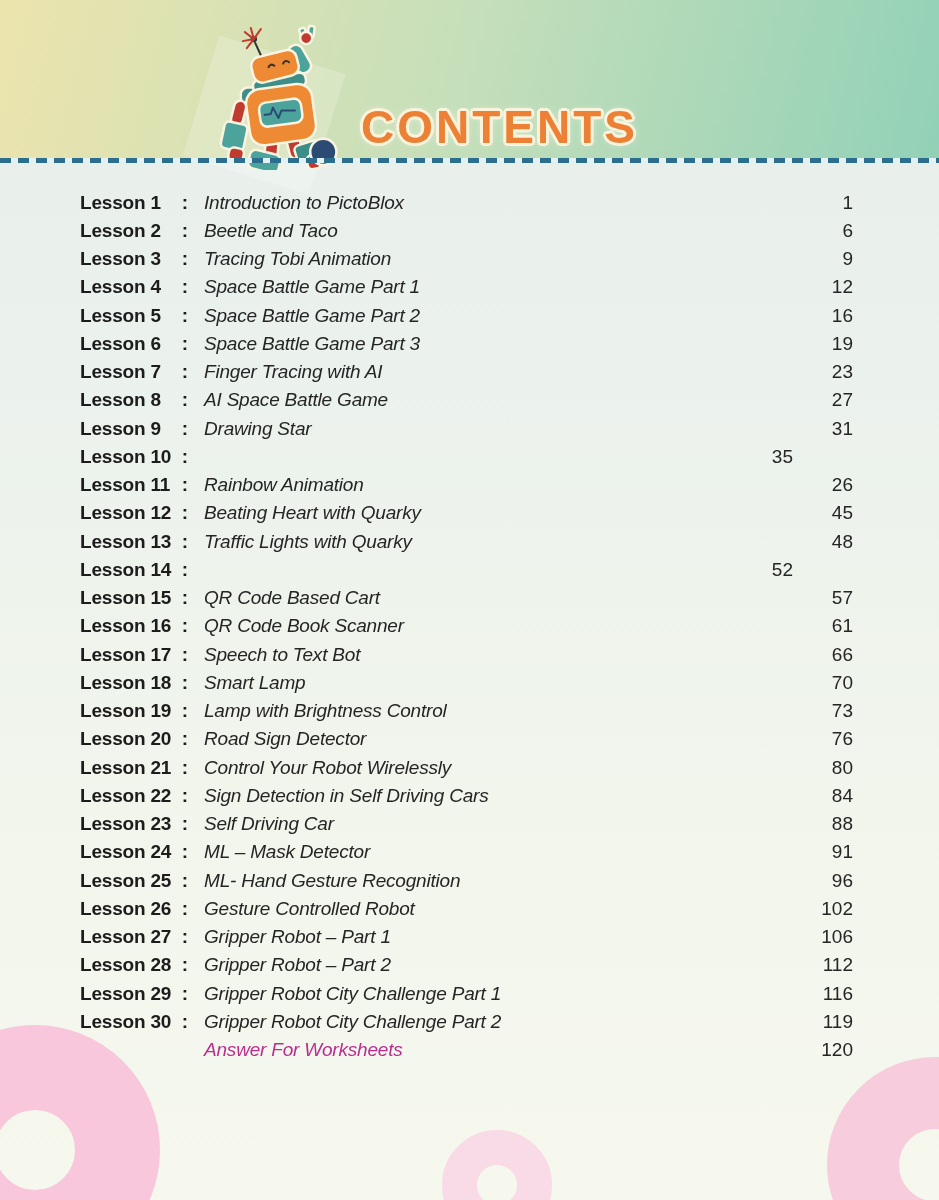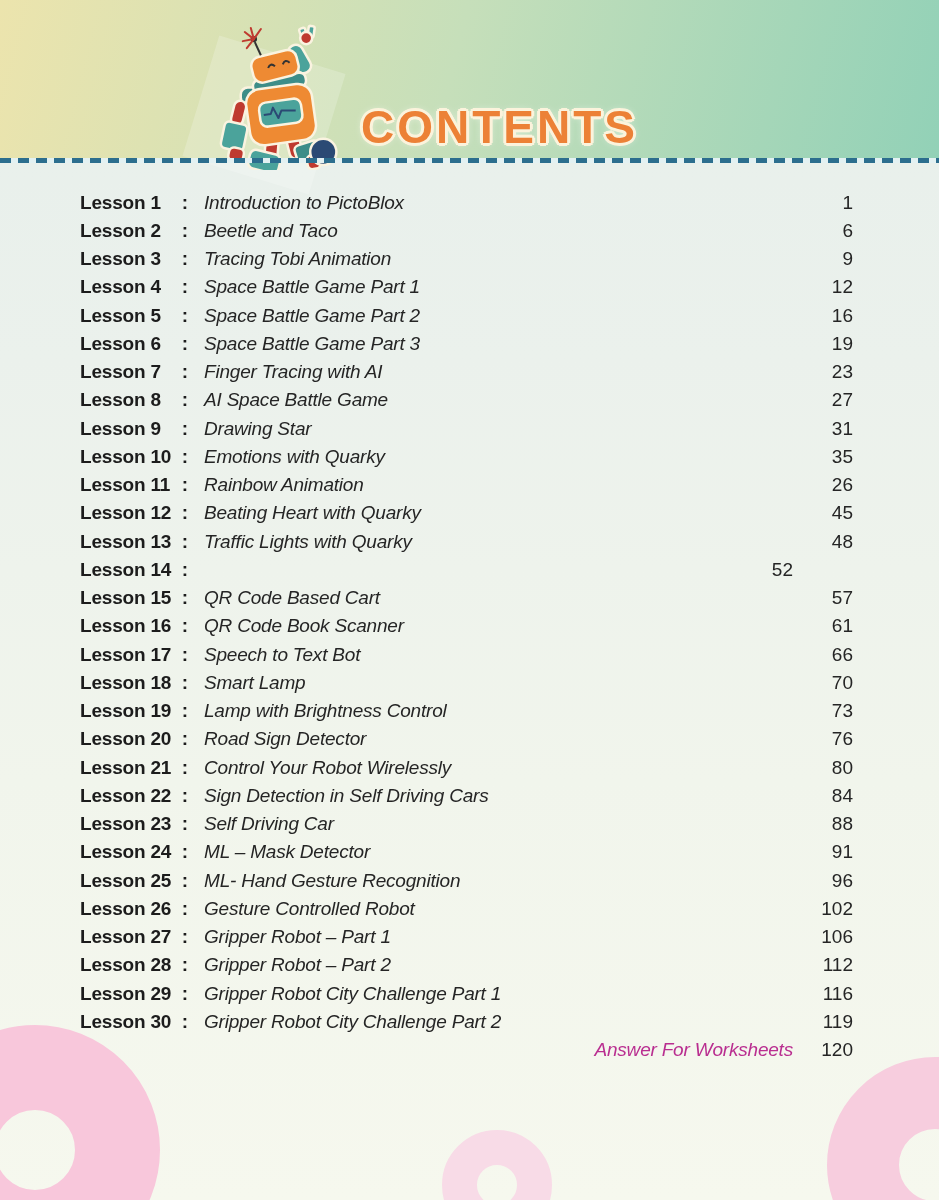--- a/index.html
+++ b/index.html
@@ -39,21 +39,21 @@
     position:absolute;left:80px;top:188px;width:773px;
   }
   .row{
     display:grid;grid-template-columns:96px 18px 1fr 60px;
     height:28.25px;align-items:center;
     font-size:19px;color:#252525;line-height:1;
   }
   .lesson{font-weight:bold;color:#1c1c1c;letter-spacing:-0.2px;}
   .colon{font-weight:bold;color:#1c1c1c;text-align:center;}
   .title-text{padding-left:10px;letter-spacing:-0.2px;font-style:italic;}
-  .title-text.accent{color:#b92e90;text-align:right;}
+  .title-text.accent{color:#b92e90;}
   .page{text-align:right;}
   
   .donut{position:absolute;border-radius:50%;background:transparent;}
   .donut-left  {left:-90px;top:1025px;width:80px;height:80px;border:85px solid #f8c7db;}
   .donut-center{left:442px;top:1130px;width:40px;height:40px;border:35px solid #f8dbe7;}
   .donut-right {left:827px;top:1057px;width:72px;height:72px;border:72px solid #f7cdde;}
 </style>
 </head>
 <body>
 
@@ -175,21 +175,20 @@
   <div class="row">
     <span class="lesson">Lesson 9</span>
     <span class="colon">:</span>
     <span class="title-text">Drawing Star</span>
     <span class="page">31</span>
   </div>
 
   <div class="row">
     <span class="lesson">Lesson 10</span>
     <span class="colon">:</span>
-    <span class="title-text">Emotions with Quarky</span>
     <span class="page">35</span>
   </div>
 
   <div class="row">
     <span class="lesson">Lesson 11</span>
     <span class="colon">:</span>
     <span class="title-text">Rainbow Animation</span>
     <span class="page">26</span>
   </div>
 

